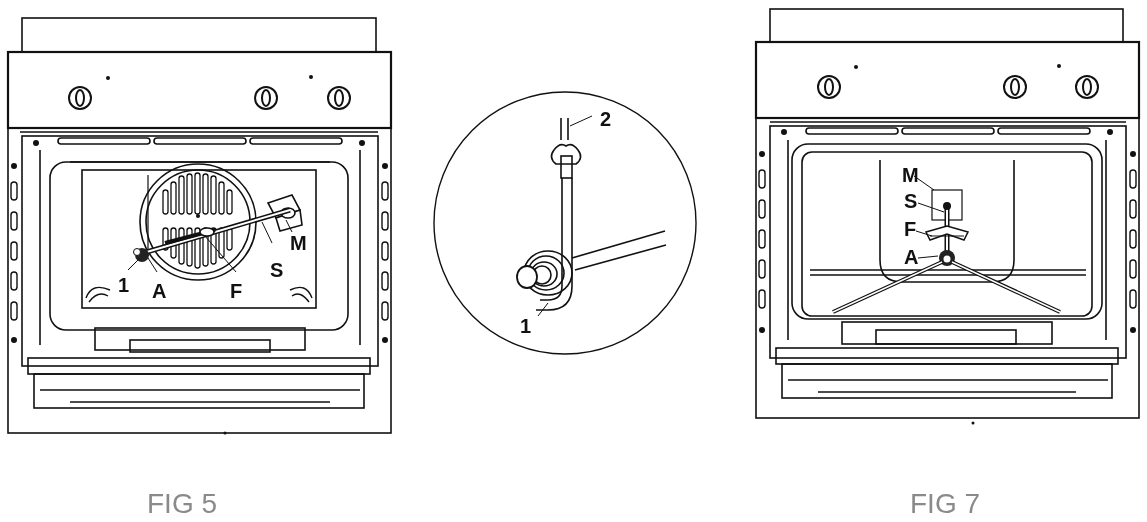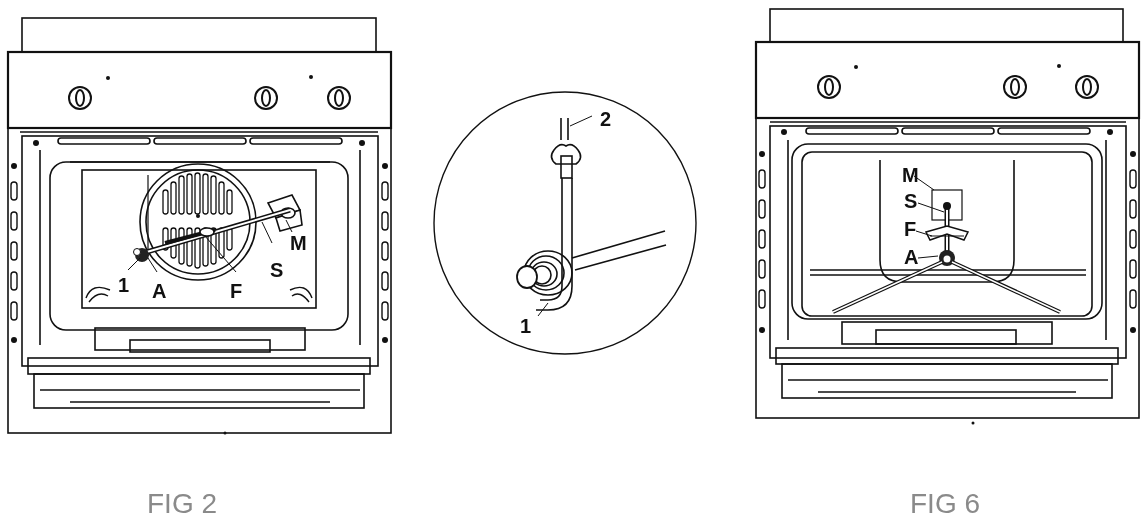--- a/index.html
+++ b/index.html
@@ -250,14 +250,14 @@
     <line x1="168" y1="203" x2="194" y2="212"></line>
     <line x1="166" y1="231" x2="182" y2="236"></line>
     <line x1="168" y1="258" x2="188" y2="256"></line>
   </g>
   <text class="lbl" x="152" y="182">M</text>
   <text class="lbl" x="154" y="208">S</text>
   <text class="lbl" x="154" y="236">F</text>
   <text class="lbl" x="154" y="264">A</text>
 </svg>
 
-<div class="caption" style="left:147px;top:488px;">FIG 2</div>
-<div class="caption" style="left:910px;top:488px;">FIG 6</div>
+<div class="caption" style="left:147px;top:488px;">FIG 5</div>
+<div class="caption" style="left:910px;top:488px;">FIG 7</div>
 
 </body></html>

